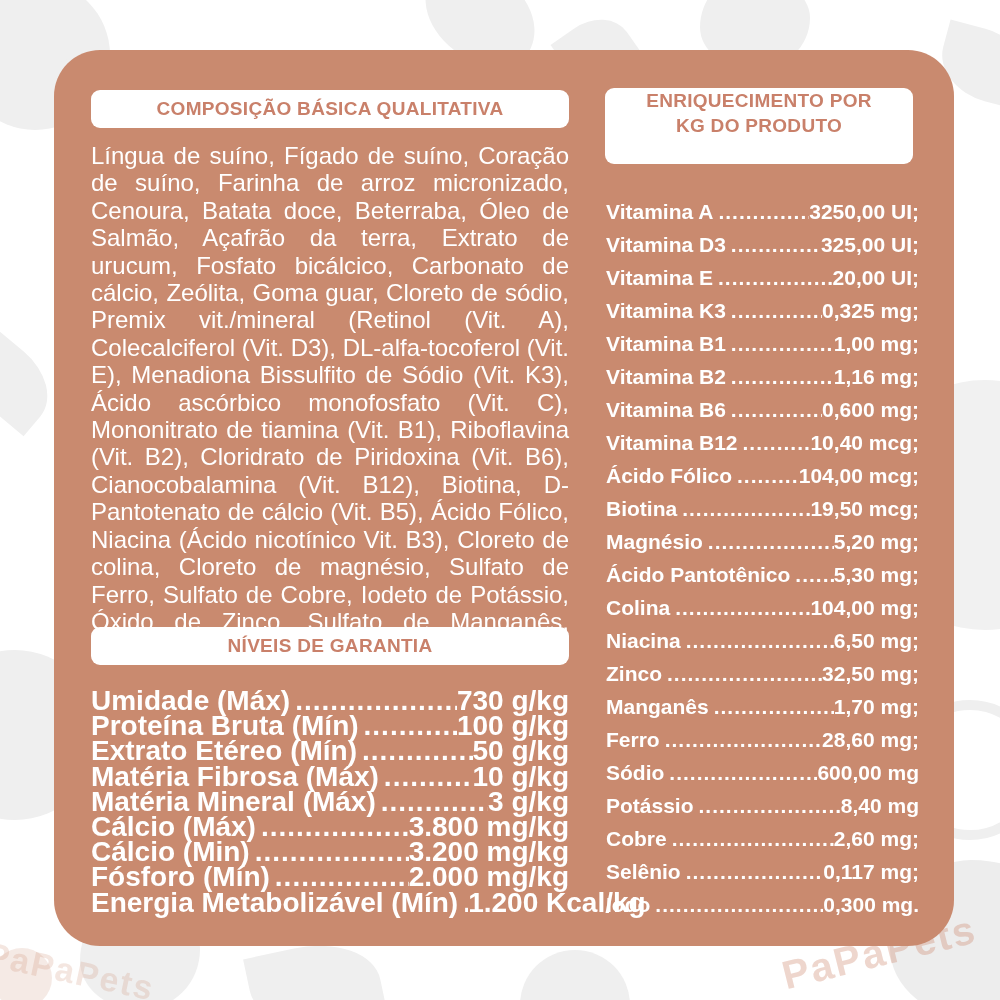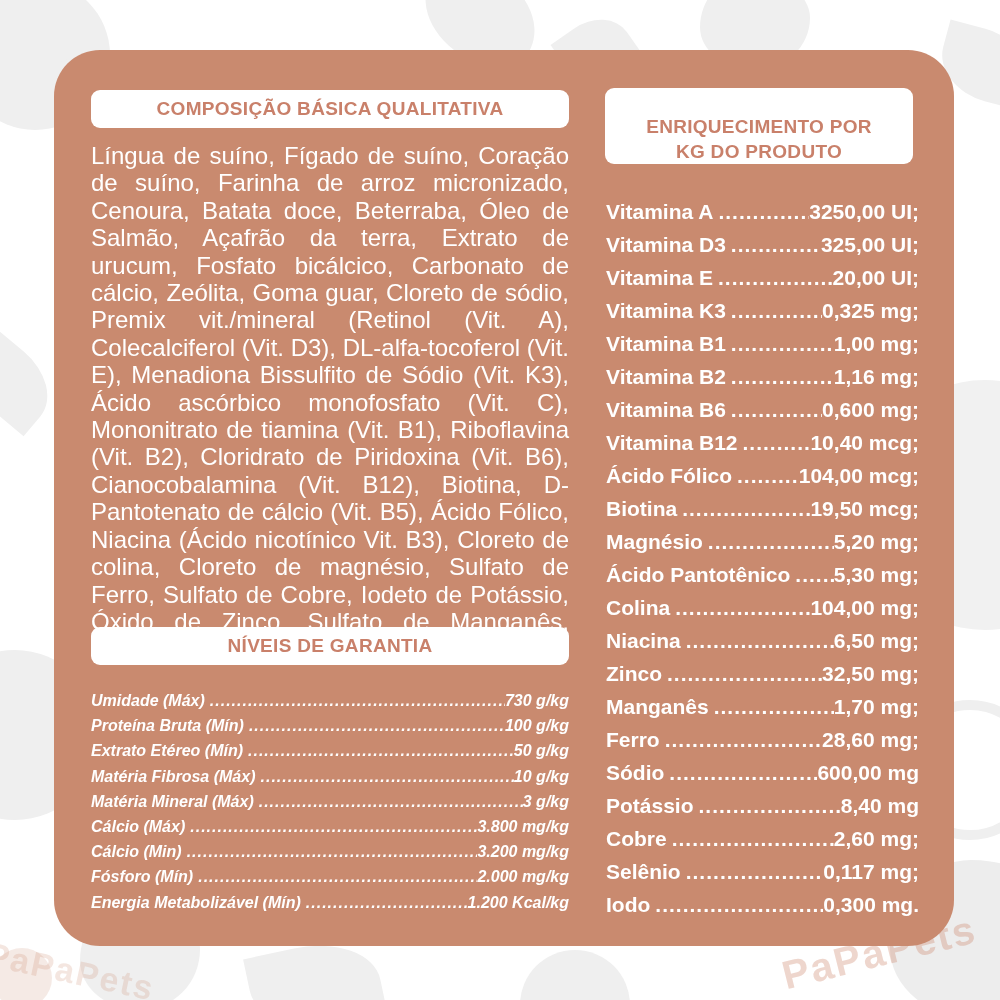--- a/index.html
+++ b/index.html
@@ -35,35 +35,35 @@
     position:absolute; left:54px; top:50px; width:900px; height:896px;
     background:#c98a6f; border-radius:46px; z-index:1;
   }
   .hbox {
     position:absolute; background:#ffffff; border-radius:9px;
     color:#c9806a; font-weight:bold; text-align:center;
   }
   .comp-title { left:37px; top:40px; width:478px; height:38px; font-size:19px; line-height:38px; letter-spacing:0.3px; }
   .guar-title { left:37px; top:577px; width:478px; height:38px; font-size:19px; line-height:38px; letter-spacing:0.3px; }
   .enr-title  { left:551px; top:38px; width:308px; height:76px; font-size:19px;
-                display:flex; flex-direction:column; justify-content:flex-end; line-height:25px; letter-spacing:0.3px; }
+                display:flex; flex-direction:column; justify-content:flex-start; line-height:25px; letter-spacing:0.3px; }
 
   .ingredients {
     position:absolute; left:37px; top:92px; width:478px;
     color:#ffffff; font-size:24px; line-height:27.4px;
     text-align:justify; text-align-last:justify; font-weight:400;
   }
 
   .rows { position:absolute; color:#ffffff; font-weight:bold; }
   .row { display:flex; align-items:baseline; }
   .row .lbl { white-space:nowrap; }
   .row .dots { flex:1; overflow:hidden; white-space:nowrap; letter-spacing:1px; padding:0 5px; }
   .row .val { white-space:nowrap; }
 
-  .guar-rows { left:37px; top:638px; width:478px; font-size:16px;font-style:italic; }
+  .guar-rows { left:37px; top:638px; width:478px; font-size:28px; }
   .guar-rows .row { height:25.2px; line-height:25.2px; }
 
   .enr-rows { left:552px; top:145px; width:313px; font-size:21px; }
   .enr-rows .row { height:33px; line-height:33px; }
 </style>
 </head>
 <body>
 
 <div class="page">
 

